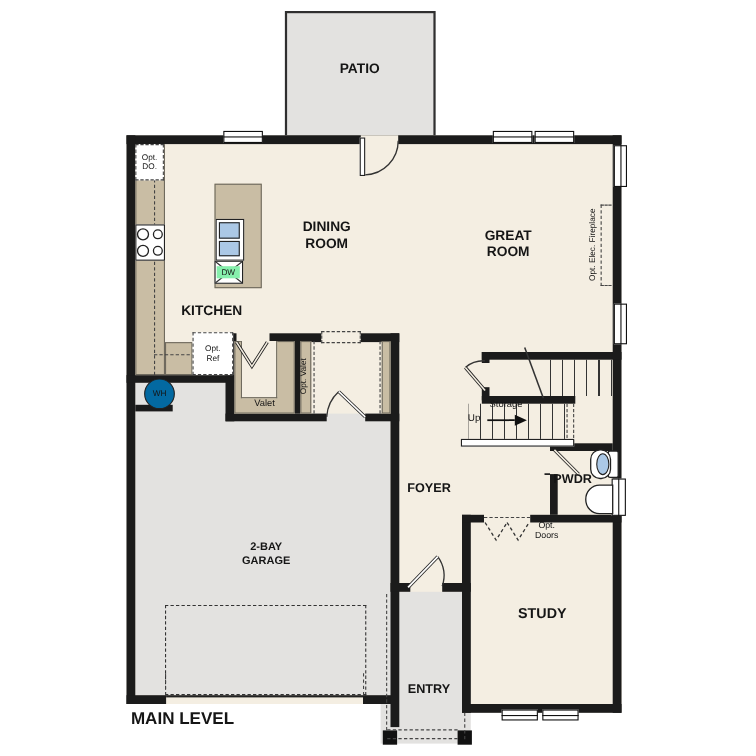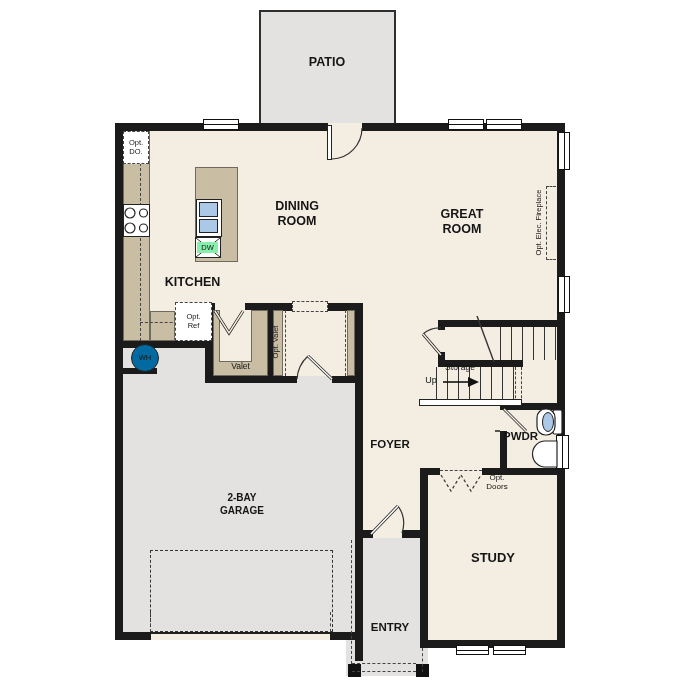--- a/index.html
+++ b/index.html
@@ -214,20 +214,21 @@
   <div class="label" style="left:412px;top:207px;width:100px;font-size:12.5px;">GREAT
 ROOM</div>
   <div class="label" style="left:145px;top:275px;width:95px;font-size:12.5px;">KITCHEN</div>
   <div class="label" style="left:192px;top:491px;width:100px;font-size:10px;line-height:1.3;">2-BAY
 GARAGE</div>
   <div class="label" style="left:362px;top:437px;width:56px;font-size:11.5px;">FOYER</div>
   <div class="small" style="left:437px;top:336px;width:46px;font-size:8.5px;margin-top:27px;">Storage</div>
   <div class="label" style="left:503px;top:429px;width:46px;font-size:11.5px;text-align:left;">PWDR</div>
   <div class="label" style="left:443px;top:550px;width:100px;font-size:13px;">STUDY</div>
   <div class="label" style="left:360px;top:620px;width:60px;font-size:11.5px;">ENTRY</div>
+  <div class="label" style="left:119px;top:645px;width:160px;font-size:15.5px;text-align:left;">MAIN LEVEL</div>
 
   <div class="small" style="left:213px;top:362px;width:55px;font-size:8.5px;">Valet</div>
   <div class="small" style="left:420px;top:375px;width:22px;font-size:9px;">Up</div>
   <div class="small" style="left:477px;top:473px;width:40px;font-size:8px;">Opt.
 Doors</div>
   <div class="small rot" style="left:248px;top:337px;width:58px;height:10px;font-size:7.5px;">Opt. Valet</div>
   <div class="small rot" style="left:494px;top:217px;width:92px;height:11px;font-size:7.5px;">Opt. Elec. Fireplace</div>
 
 </div>
 

